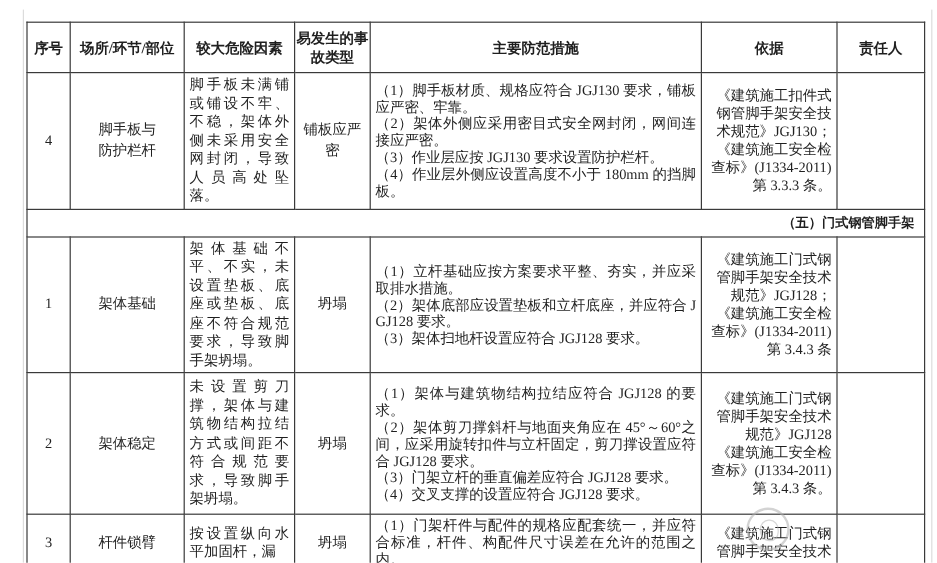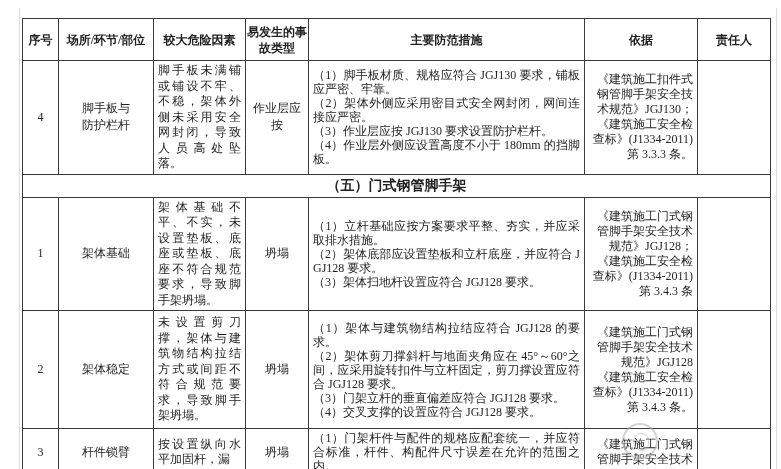--- a/index.html
+++ b/index.html
@@ -37,21 +37,21 @@
   .cell-type{text-align:center;}
   .cell-measures{
     text-align:justify;white-space:pre-line;line-height:14px;font-size:12px;padding:2px 5px;margin-left:36px;
   }
   .cell-basis{
     text-align:right;white-space:pre-line;line-height:15px;font-size:12px;padding:2px 5px;
   }
   .row-header{height:42px;}
   .row-a{height:110px;}
   .row-section td{
-    height:20px;font-weight:bold;text-align:center;padding:1px 8px;font-size:14px;
+    height:20px;font-weight:bold;text-align:right;padding:1px 8px;font-size:11px;
   }
   .row-b{height:113px;}
   .row-c{height:118px;}
   .row-d{height:38px;}
 
   .watermark{
     position:absolute;left:622px;top:422px;height:38px;
     display:flex;align-items:center;
     color:rgba(170,170,170,0.75);
     pointer-events:none;
@@ -96,21 +96,21 @@
       <th>依据</th>
       <th>责任人</th>
     </tr>
   </thead>
   <tbody>
     <tr class="row-a">
       <td class="c-center">4</td>
       <td class="c-center c-pre">脚手板与
 防护栏杆</td>
       <td class="cell-hazard">脚手板未满铺或铺设不牢、不稳，架体外侧未采用安全网封闭，导致人员高处坠落。</td>
-      <td class="cell-type">作业层应按</td>
+      <td class="cell-type">铺板应严密</td>
       <td class="cell-measures">（1）脚手板材质、规格应符合 JGJ130 要求，铺板应严密、牢靠。
 （2）架体外侧应采用密目式安全网封闭，网间连接应严密。
 （3）作业层应按 JGJ130 要求设置防护栏杆。
 （4）作业层外侧应设置高度不小于 180mm 的挡脚板。</td>
       <td class="cell-basis">《建筑施工扣件式钢管脚手架安全技术规范》JGJ130；
 《建筑施工安全检查标》(J1334-2011)第 3.3.3 条。</td>
       <td></td>
     </tr>
     <tr class="row-section">
       <td colspan="7">（五）门式钢管脚手架</td>

